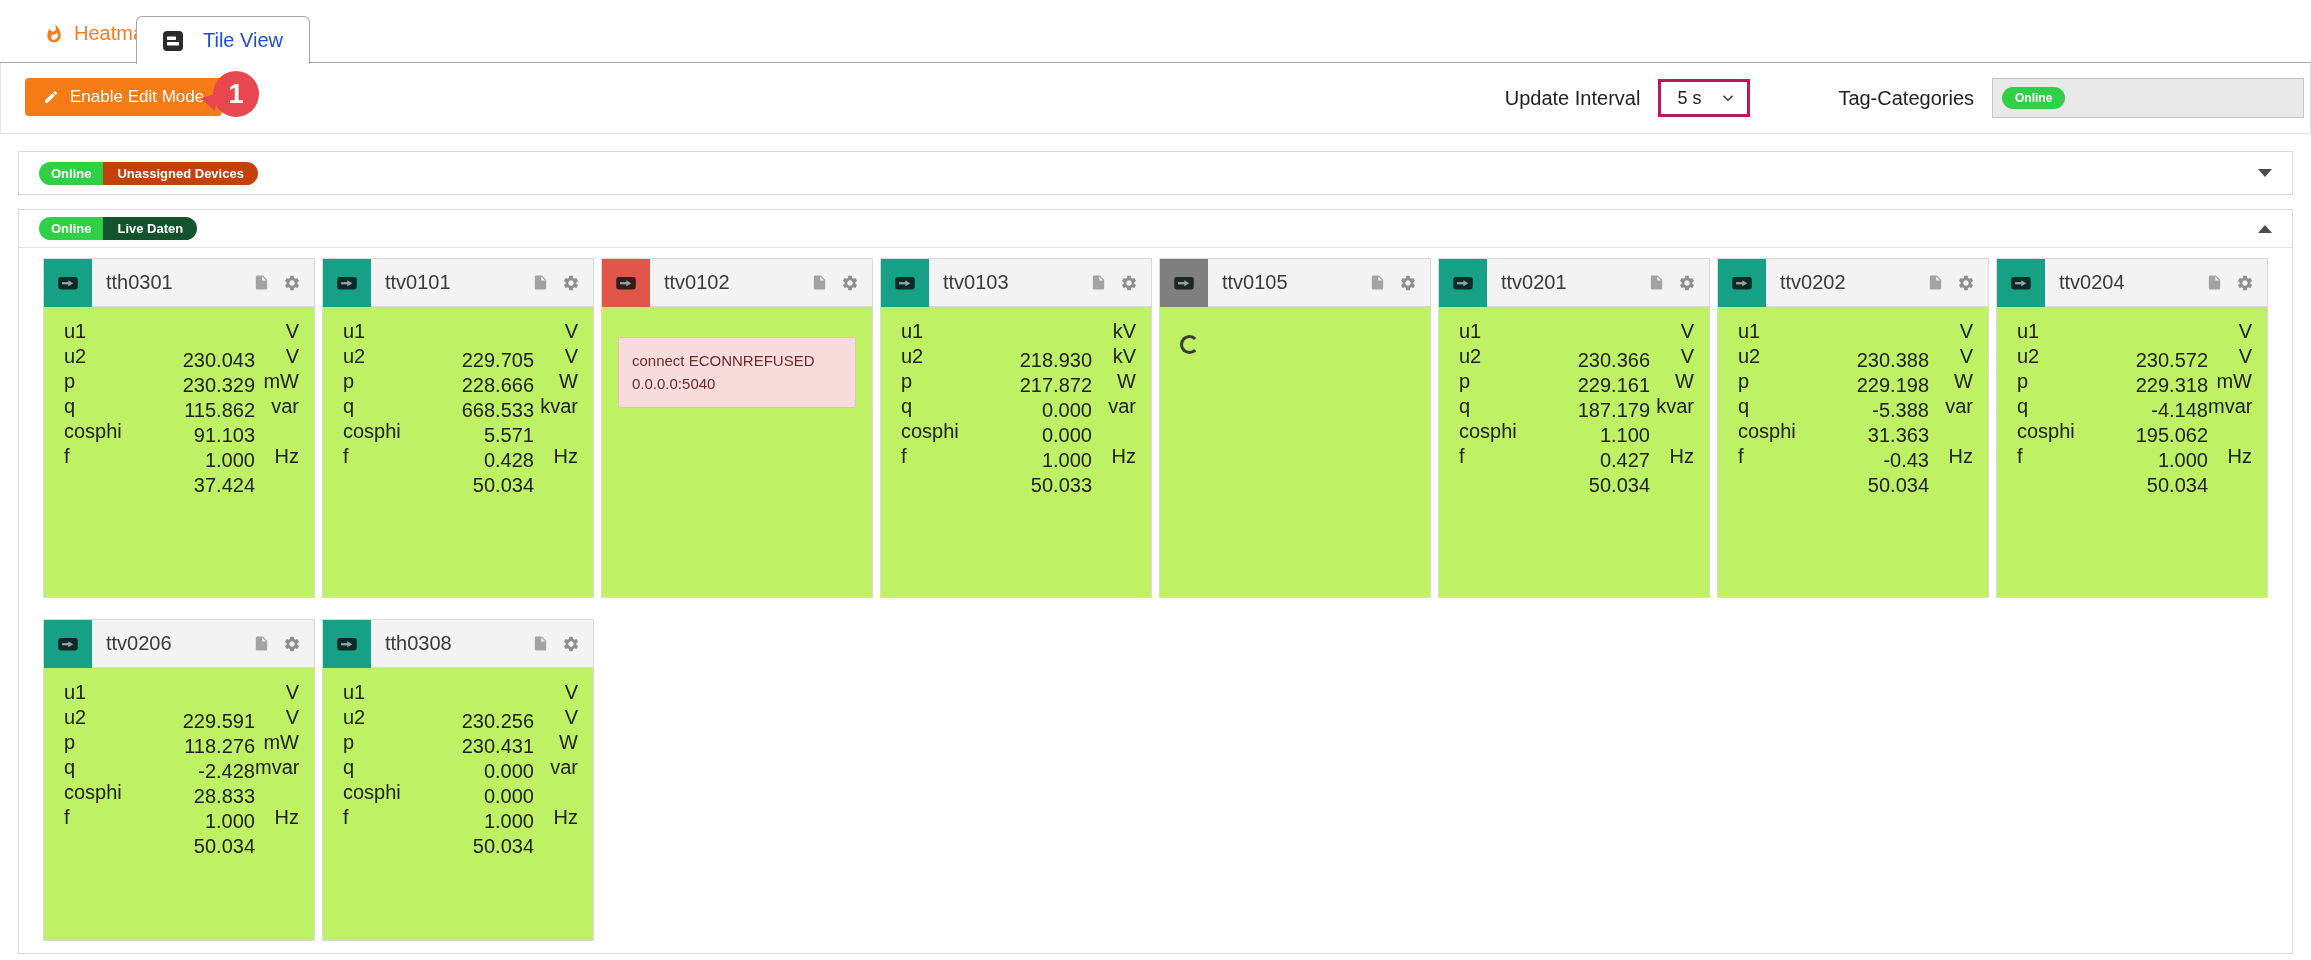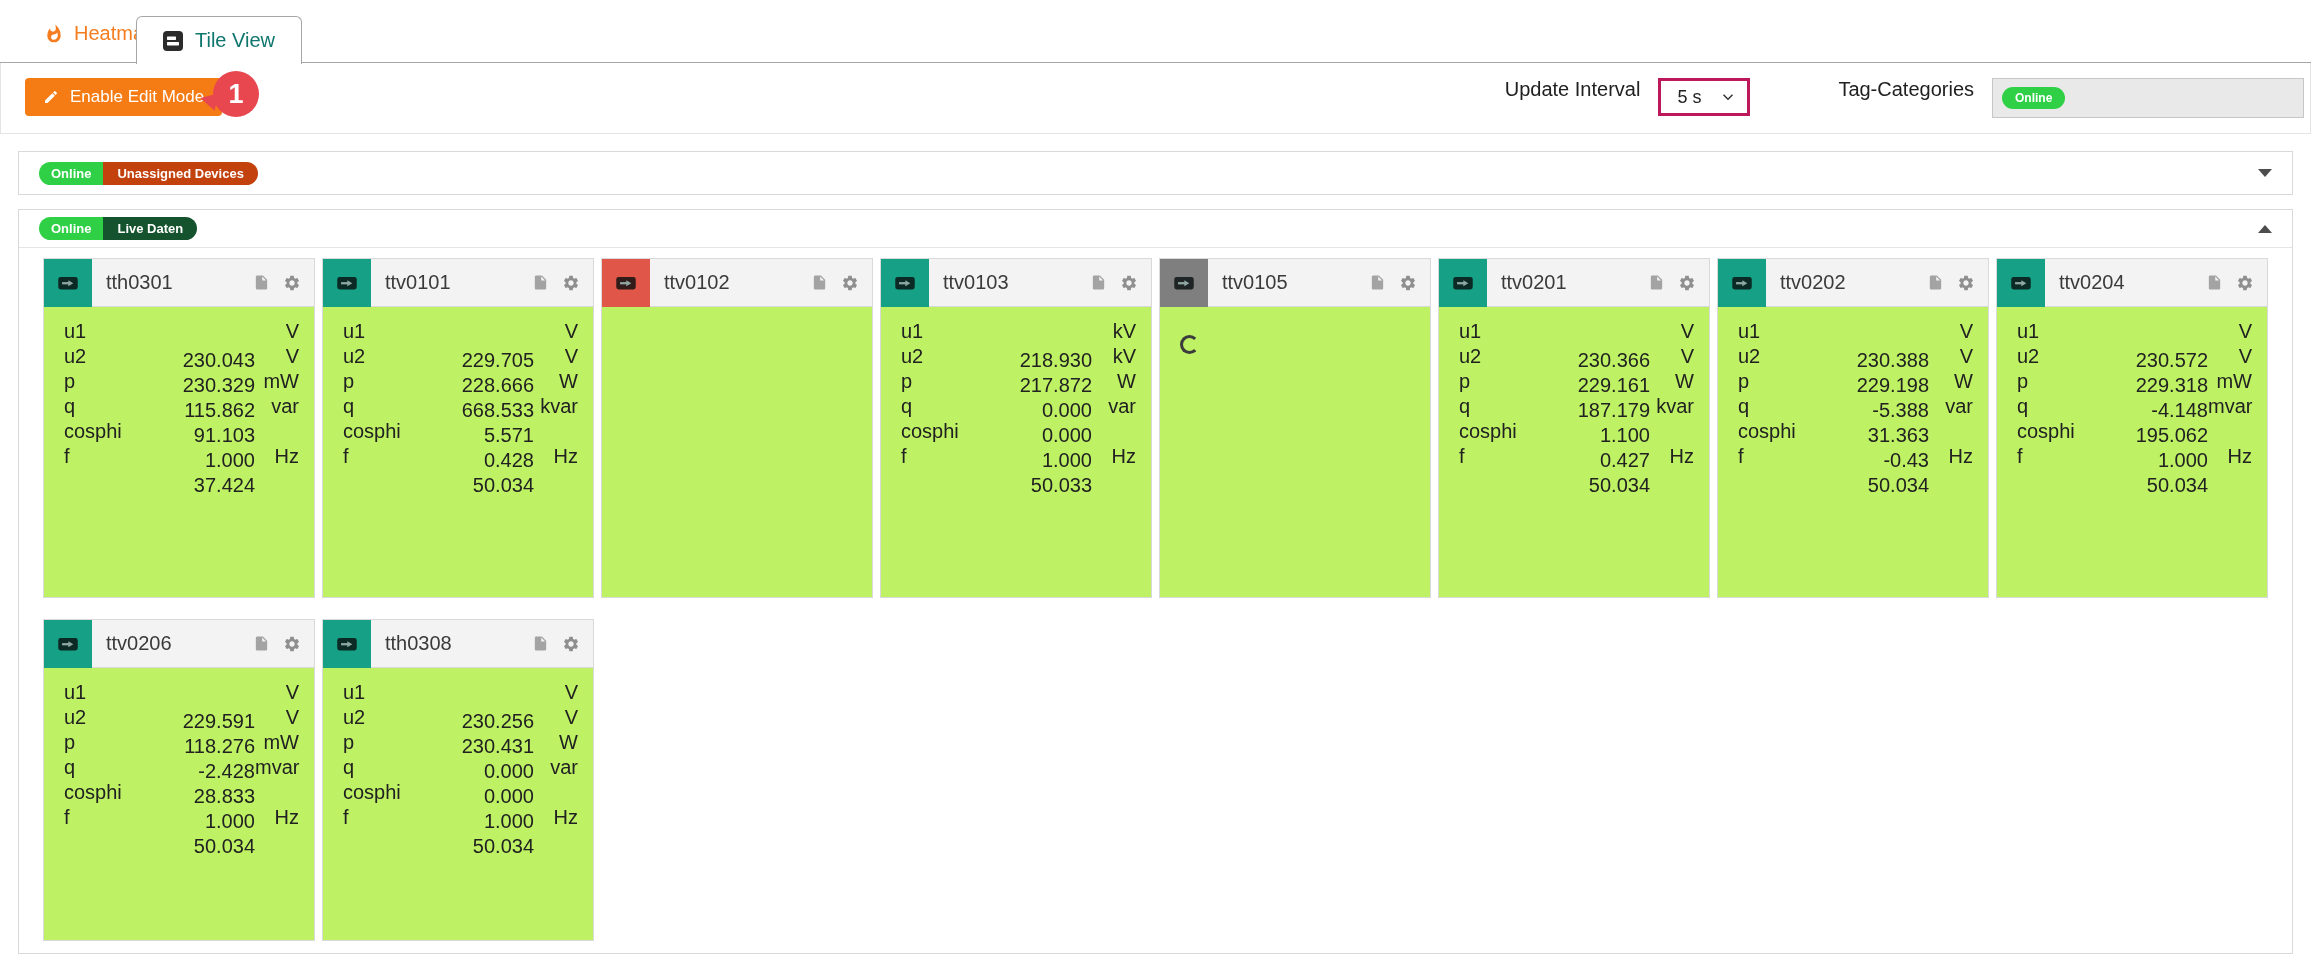--- a/index.html
+++ b/index.html
@@ -3,36 +3,36 @@
 <meta charset="utf-8">
 <style>
   * { margin:0; padding:0; box-sizing:border-box; }
   html,body { width:2311px; height:960px; background:#fff; overflow:hidden;
               font-family:"Liberation Sans", sans-serif; color:#212121; }
 
   
   .tabbar { position:relative; height:63px; border-bottom:1px solid #a6a6a6; background:#fff; }
   .tab-heatmap { position:absolute; left:44px; top:22px; display:flex; align-items:center; gap:10px;
                  font-size:20px; color:#f57c1f; cursor:pointer; }
-  .tab-active { position:absolute; left:136px; top:16px; height:48px; display:flex; align-items:center; gap:12px;
+  .tab-active { position:absolute; left:136px; top:16px; height:48px; display:flex; align-items:center; gap:20px;
                 background:#fff; border:1px solid #a6a6a6; border-bottom:none; border-radius:6px 6px 0 0;
-                padding:0 26px; font-size:20px; color:#0f766e; z-index:2; }
+                padding:0 26px; font-size:20px; color:#1d4ed8; z-index:2; }
 
   
   .toolbar { position:relative; height:71px; border:1px solid #e4e4e4; border-top:none; background:#fff; }
   .edit-btn { position:absolute; left:24px; top:15px; height:38px; display:flex; align-items:center; gap:11px;
               background:#f57c14; color:#fff; border:none; border-radius:4px; padding:0 18px;
               font-size:17px; font-family:inherit; cursor:pointer; }
   .annot { position:absolute; left:212px; top:8px; width:46px; height:46px; }
   .annot-circle { width:46px; height:46px; border-radius:50%; background:#e8474f; color:#fff;
                   display:flex; align-items:center; justify-content:center; font-size:27px; font-weight:bold; }
   .annot-tail { position:absolute; left:-13px; top:20px; width:0; height:0;
                 border-top:9px solid transparent; border-bottom:9px solid transparent;
                 border-right:17px solid #e8474f; transform:rotate(14deg); }
-  .toolbar-right { position:absolute; right:6px; top:15px; height:40px; display:flex; }
+  .toolbar-right { position:absolute; right:6px; top:15px; height:40px; display:flex; align-items:center; }
   .tb-label { font-size:20px; color:#212121; }
   .select { margin-left:18px; width:92px; height:38px; border:3px solid #be185d; background:#fff;
             display:flex; align-items:center; justify-content:space-between; padding:0 10px 0 16px;
             font-size:18px; cursor:pointer; }
   .lbl-tags { margin-left:88px; }
   .tagbox { margin-left:18px; width:312px; height:40px; background:#e9e9e9; border:1px solid #c6c6c6;
             display:flex; align-items:center; padding:0 9px; }
   .pill-sm { background:#2fd046; color:#fff; font-size:12px; font-weight:bold;
              padding:4px 13px; border-radius:12px; cursor:pointer; }
 
@@ -294,20 +294,26 @@
                 <path fill="#a3a3a3" d="M6 2c-1.1 0-2 .9-2 2v16c0 1.1.9 2 2 2h12c1.1 0 2-.9 2-2V8l-6-6H6zm7 7V3.5L18.5 9H13z"></path>
               </svg>
         </span>
         <span style="display:flex;">
           <svg width="18" height="18" viewBox="0 0 24 24">
                 <path fill="#8f8f8f" d="M19.14 12.94c.04-.3.06-.61.06-.94 0-.32-.02-.64-.07-.94l2.03-1.58c.18-.14.23-.41.12-.61l-1.92-3.32c-.12-.22-.37-.29-.59-.22l-2.39.96c-.5-.38-1.03-.7-1.62-.94l-.36-2.54c-.04-.24-.24-.41-.48-.41h-3.84c-.24 0-.43.17-.47.41l-.36 2.54c-.59.24-1.13.57-1.62.94l-2.39-.96c-.22-.08-.47 0-.59.22L2.74 8.87c-.12.21-.08.47.12.61l2.03 1.58c-.05.3-.09.63-.09.94s.02.64.07.94l-2.03 1.58c-.18.14-.23.41-.12.61l1.92 3.32c.12.22.37.29.59.22l2.39-.96c.5.38 1.03.7 1.62.94l.36 2.54c.05.24.24.41.48.41h3.84c.24 0 .44-.17.47-.41l.36-2.54c.59-.24 1.13-.56 1.62-.94l2.39.96c.22.08.47 0 .59-.22l1.92-3.32c.12-.22.07-.47-.12-.61l-2.01-1.58zM12 15.6c-1.98 0-3.6-1.62-3.6-3.6s1.62-3.6 3.6-3.6 3.6 1.62 3.6 3.6-1.62 3.6-3.6 3.6z"></path>
               </svg>
         </span>
       </div>
     </div>
+    <div class="tile-body">
+          <div class="error-box">
+            <div>connect ECONNREFUSED</div>
+            <div>0.0.0.0:5040</div>
+          </div>
+        </div>
   </div>
 
   <div class="tile state-online">
     <div class="tile-header">
       <div class="icon-square">
         <svg width="26" height="26" viewBox="0 0 24 24">
           <rect x="3" y="6.5" width="18" height="11.5" rx="2.2" fill="rgba(10,16,16,0.82)"></rect>
           <path d="M6.5 12.2h6.5" stroke="#8fa7a2" stroke-width="2.1" fill="none"></path>
           <path d="M12.3 9.4l4.6 2.8-4.6 2.8z" fill="#8fa7a2"></path>
         </svg>

